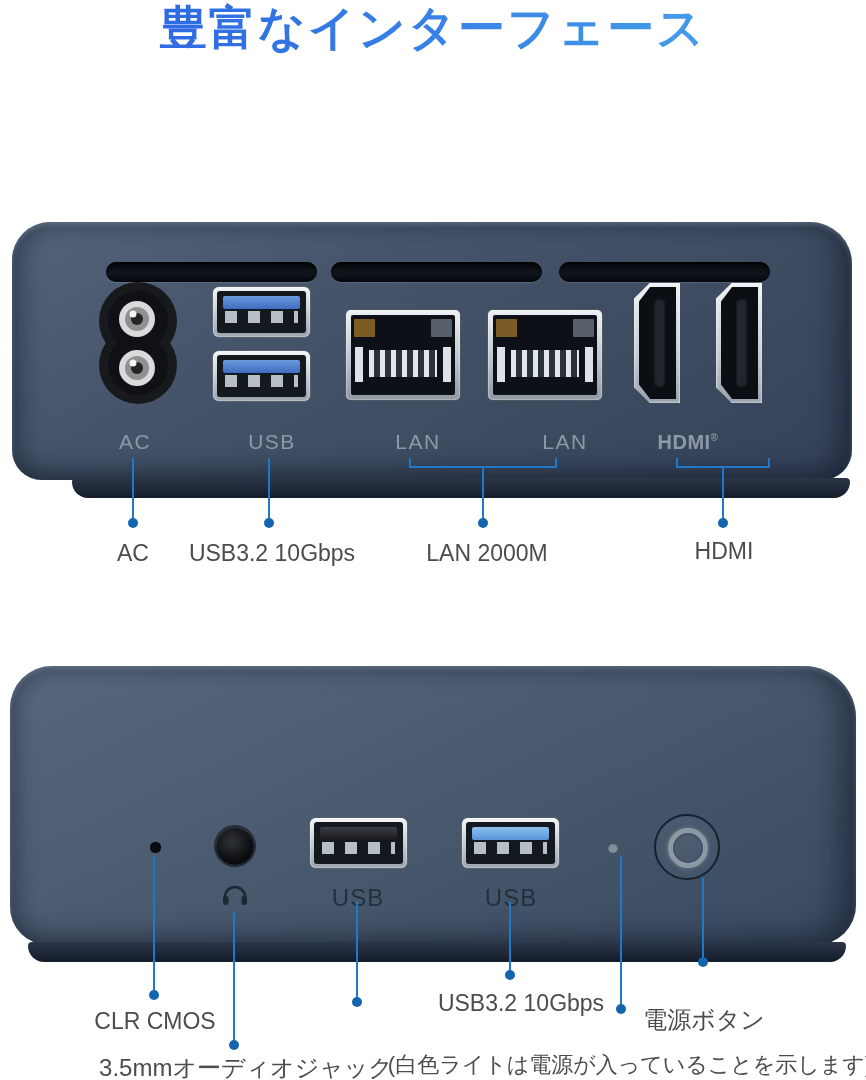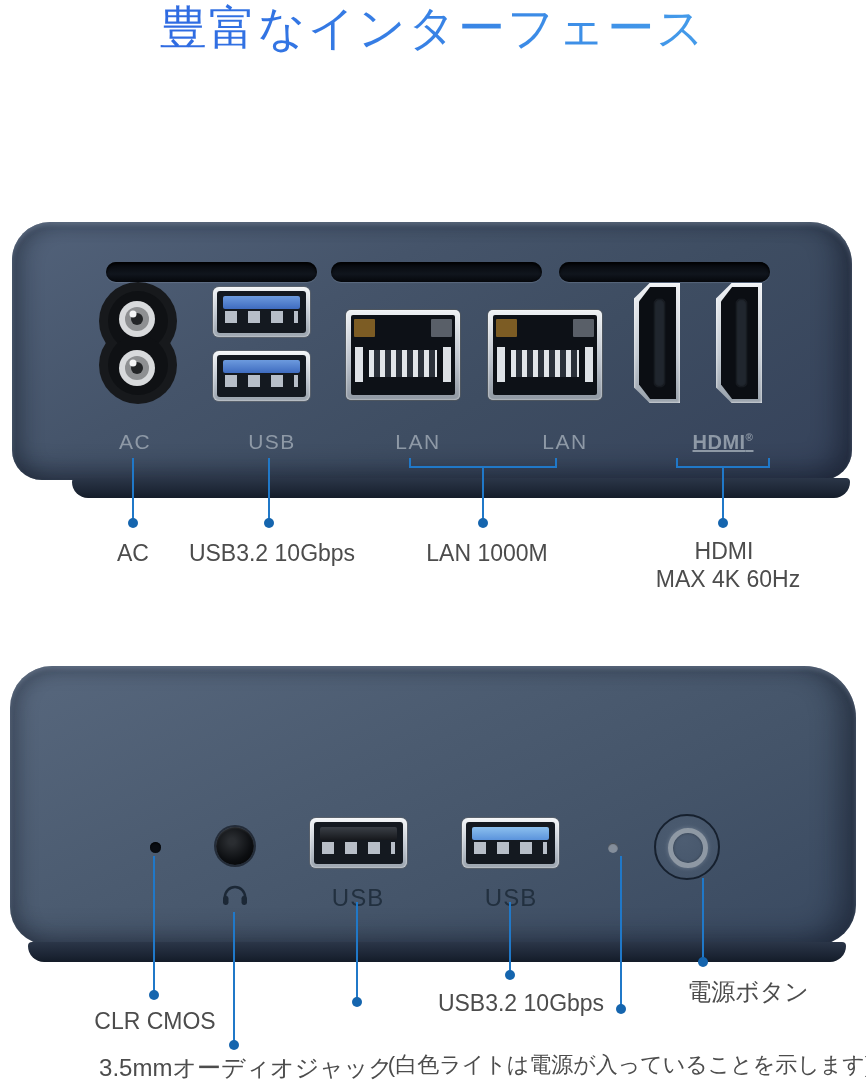--- a/index.html
+++ b/index.html
@@ -3,21 +3,21 @@
 <meta charset="utf-8">
 <style>
   html,body{margin:0;padding:0;background:#fff;}
   #canvas{
     position:relative;width:866px;height:1080px;background:#ffffff;
     font-family:"Liberation Sans","DejaVu Sans",sans-serif;overflow:hidden;
   }
   
   .title{
     position:absolute;top:0;left:0;width:100%;text-align:center;
-    font-size:47px;font-weight:400;letter-spacing:2px;line-height:56px;
+    font-size:47px;font-weight:700;letter-spacing:2px;line-height:56px;
     background:linear-gradient(90deg,#2a5fe0 5%,#3b8ae6 60%,#4aa6ec 95%);
     -webkit-background-clip:text;background-clip:text;color:transparent;
   }
   .subtitle{
     position:absolute;top:92px;left:0;width:100%;text-align:center;
     font-size:26px;color:#4d4d4d;letter-spacing:1px;
   }
   
   .device{position:absolute;}
   .rear-body{
@@ -168,21 +168,21 @@
     </div>
     <div class="hdmi-port" style="left:704px;top:61px;">
       <div class="hdmi-cavity"></div>
       <div class="hdmi-slot"></div>
     </div>
 
     <div class="dev-label" style="left:123px;top:208px;">AC</div>
     <div class="dev-label" style="left:260px;top:208px;">USB</div>
     <div class="dev-label" style="left:406px;top:208px;">LAN</div>
     <div class="dev-label" style="left:553px;top:208px;">LAN</div>
-    <div class="dev-label hdmi-label" style="left:711px;top:209px;text-decoration:underline;"><span>HDMI</span><span class="hdmi-reg">®</span></div>
+    <div class="dev-label hdmi-label" style="left:676px;top:209px;"><span>HDMI</span><span class="hdmi-reg">®</span></div>
   </div>
   <div class="rear-base"></div>
 
   <div class="lline" style="left:132px;top:458px;height:65px;"></div>
   <div class="ldot" style="left:128px;top:518px;"></div>
   <div class="lline" style="left:268px;top:458px;height:65px;"></div>
   <div class="ldot" style="left:264px;top:518px;"></div>
 
   <div class="lline" style="left:409px;top:458px;height:10px;"></div>
   <div class="lline" style="left:555px;top:458px;height:10px;"></div>
@@ -191,23 +191,22 @@
   <div class="ldot" style="left:478px;top:518px;"></div>
 
   <div class="lline" style="left:676px;top:458px;height:10px;"></div>
   <div class="lline" style="left:768px;top:458px;height:10px;"></div>
   <div class="lhoriz" style="left:676px;top:466px;width:94px;"></div>
   <div class="lline" style="left:722px;top:466px;height:57px;"></div>
   <div class="ldot" style="left:718px;top:518px;"></div>
 
   <div class="callout" style="left:133px;top:540px;">AC</div>
   <div class="callout" style="left:272px;top:540px;">USB3.2 10Gbps</div>
-  <div class="callout" style="left:487px;top:540px;">LAN 1000M</div>
+  <div class="callout" style="left:487px;top:540px;">LAN 2000M</div>
   <div class="callout" style="left:724px;top:538px;">HDMI</div>
-  <div class="callout" style="left:728px;top:566px;">MAX 4K 60Hz</div>
 
   <div class="device front-body">
     <div class="pinhole" style="left:140px;top:176px;"></div>
     <div class="jack" style="left:206px;top:161px;"></div>
 
     <svg style="position:absolute;left:211px;top:216px;" width="28" height="26" viewBox="0 0 28 26">
       <path d="M4 18 v-3 a10 10 0 0 1 20 0 v3" fill="none" stroke="#1c2836" stroke-width="2.6" stroke-linecap="round"></path>
       <rect x="2" y="14" width="5.5" height="9" rx="2.4" fill="#1c2836"></rect>
       <rect x="20.5" y="14" width="5.5" height="9" rx="2.4" fill="#1c2836"></rect>
     </svg>
@@ -246,15 +245,15 @@
   <div class="ldot" style="left:505px;top:970px;"></div>
   <div class="lline" style="left:620px;top:856px;height:151px;"></div>
   <div class="ldot" style="left:616px;top:1004px;"></div>
   <div class="lline" style="left:702px;top:878px;height:82px;"></div>
   <div class="ldot" style="left:698px;top:957px;"></div>
 
   <div class="callout" style="left:155px;top:1008px;">CLR CMOS</div>
   <div class="callout callout-jp" style="left:246px;top:1052px;">3.5mmオーディオジャック</div>
   <div class="callout" style="left:521px;top:990px;">USB3.2 10Gbps</div>
   <div class="callout callout-small" style="left:630px;top:1050px;">(白色ライトは電源が入っていることを示します)</div>
-  <div class="callout callout-jp" style="left:704px;top:976px;margin-left:44px;">電源ボタン</div>
+  <div class="callout callout-jp" style="left:704px;top:1004px;">電源ボタン</div>
 
 </div>
 
 </body></html>

